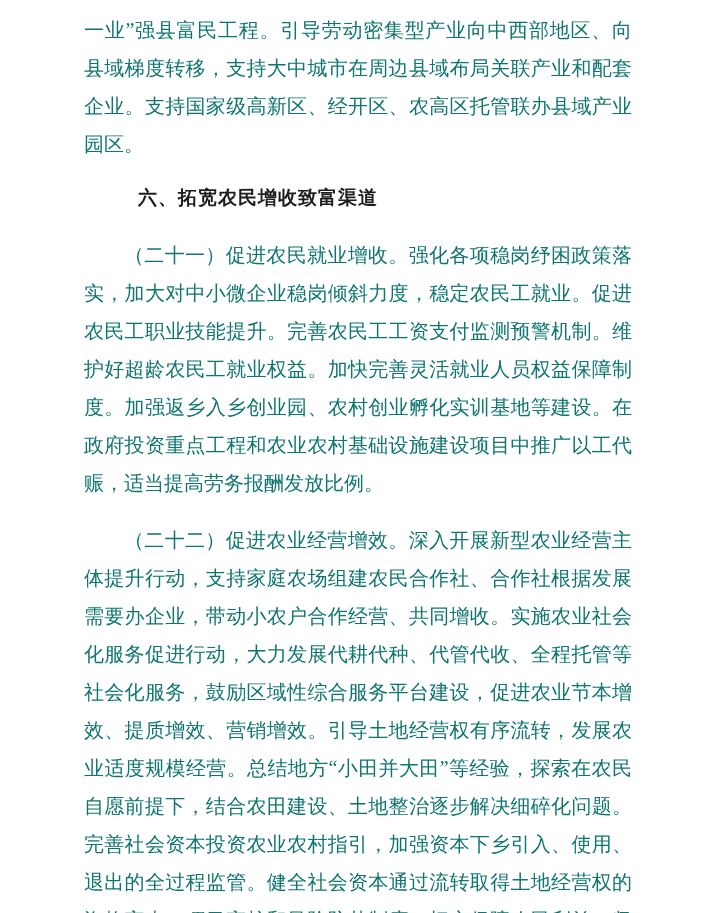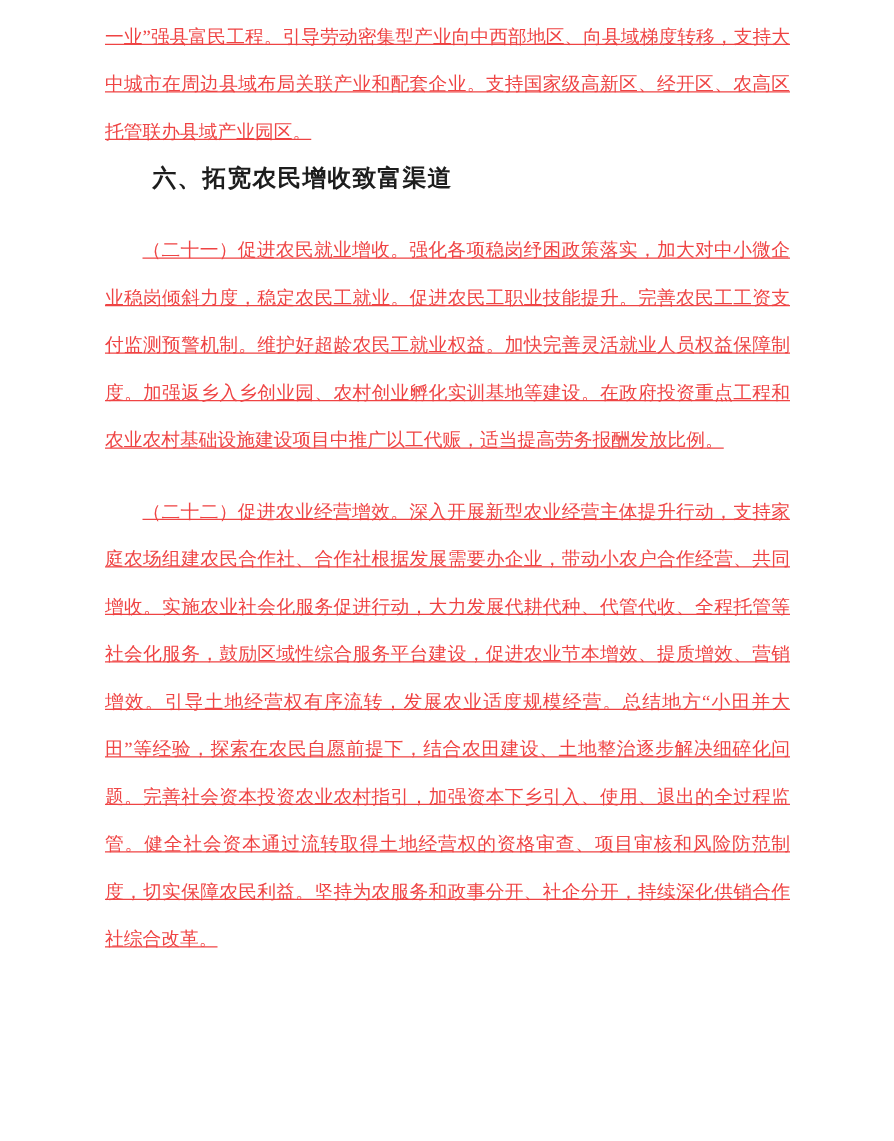--- a/index.html
+++ b/index.html
@@ -16,35 +16,34 @@
     font-family: "Liberation Serif", "DejaVu Serif", serif;
   }
   .content {
     position: absolute;
     top: 11px;
     left: 84px;
     width: 548px;
   }
   .para {
     margin: 0;
-    font-size: 15px;
+    font-size: 20px;
     line-height: 38px;
-    color: #ef4444;
+    color: #0f766e;
     text-align: justify;
     text-justify: inter-ideograph;
     letter-spacing: 0px;
     word-break: break-all;
-    text-decoration: underline;
   }
   .indent {
     text-indent: 2em;
     margin-top: 19px;
   }
   .heading {
-    margin: 0;
+    margin: 16px;
     font-size: 19px;
     line-height: 38px;
     font-weight: bold;
     color: #1d1d1d;
     text-indent: 2em;
     letter-spacing: 1px;
   }
   .footer {
     position: absolute;
     top: 862px;

